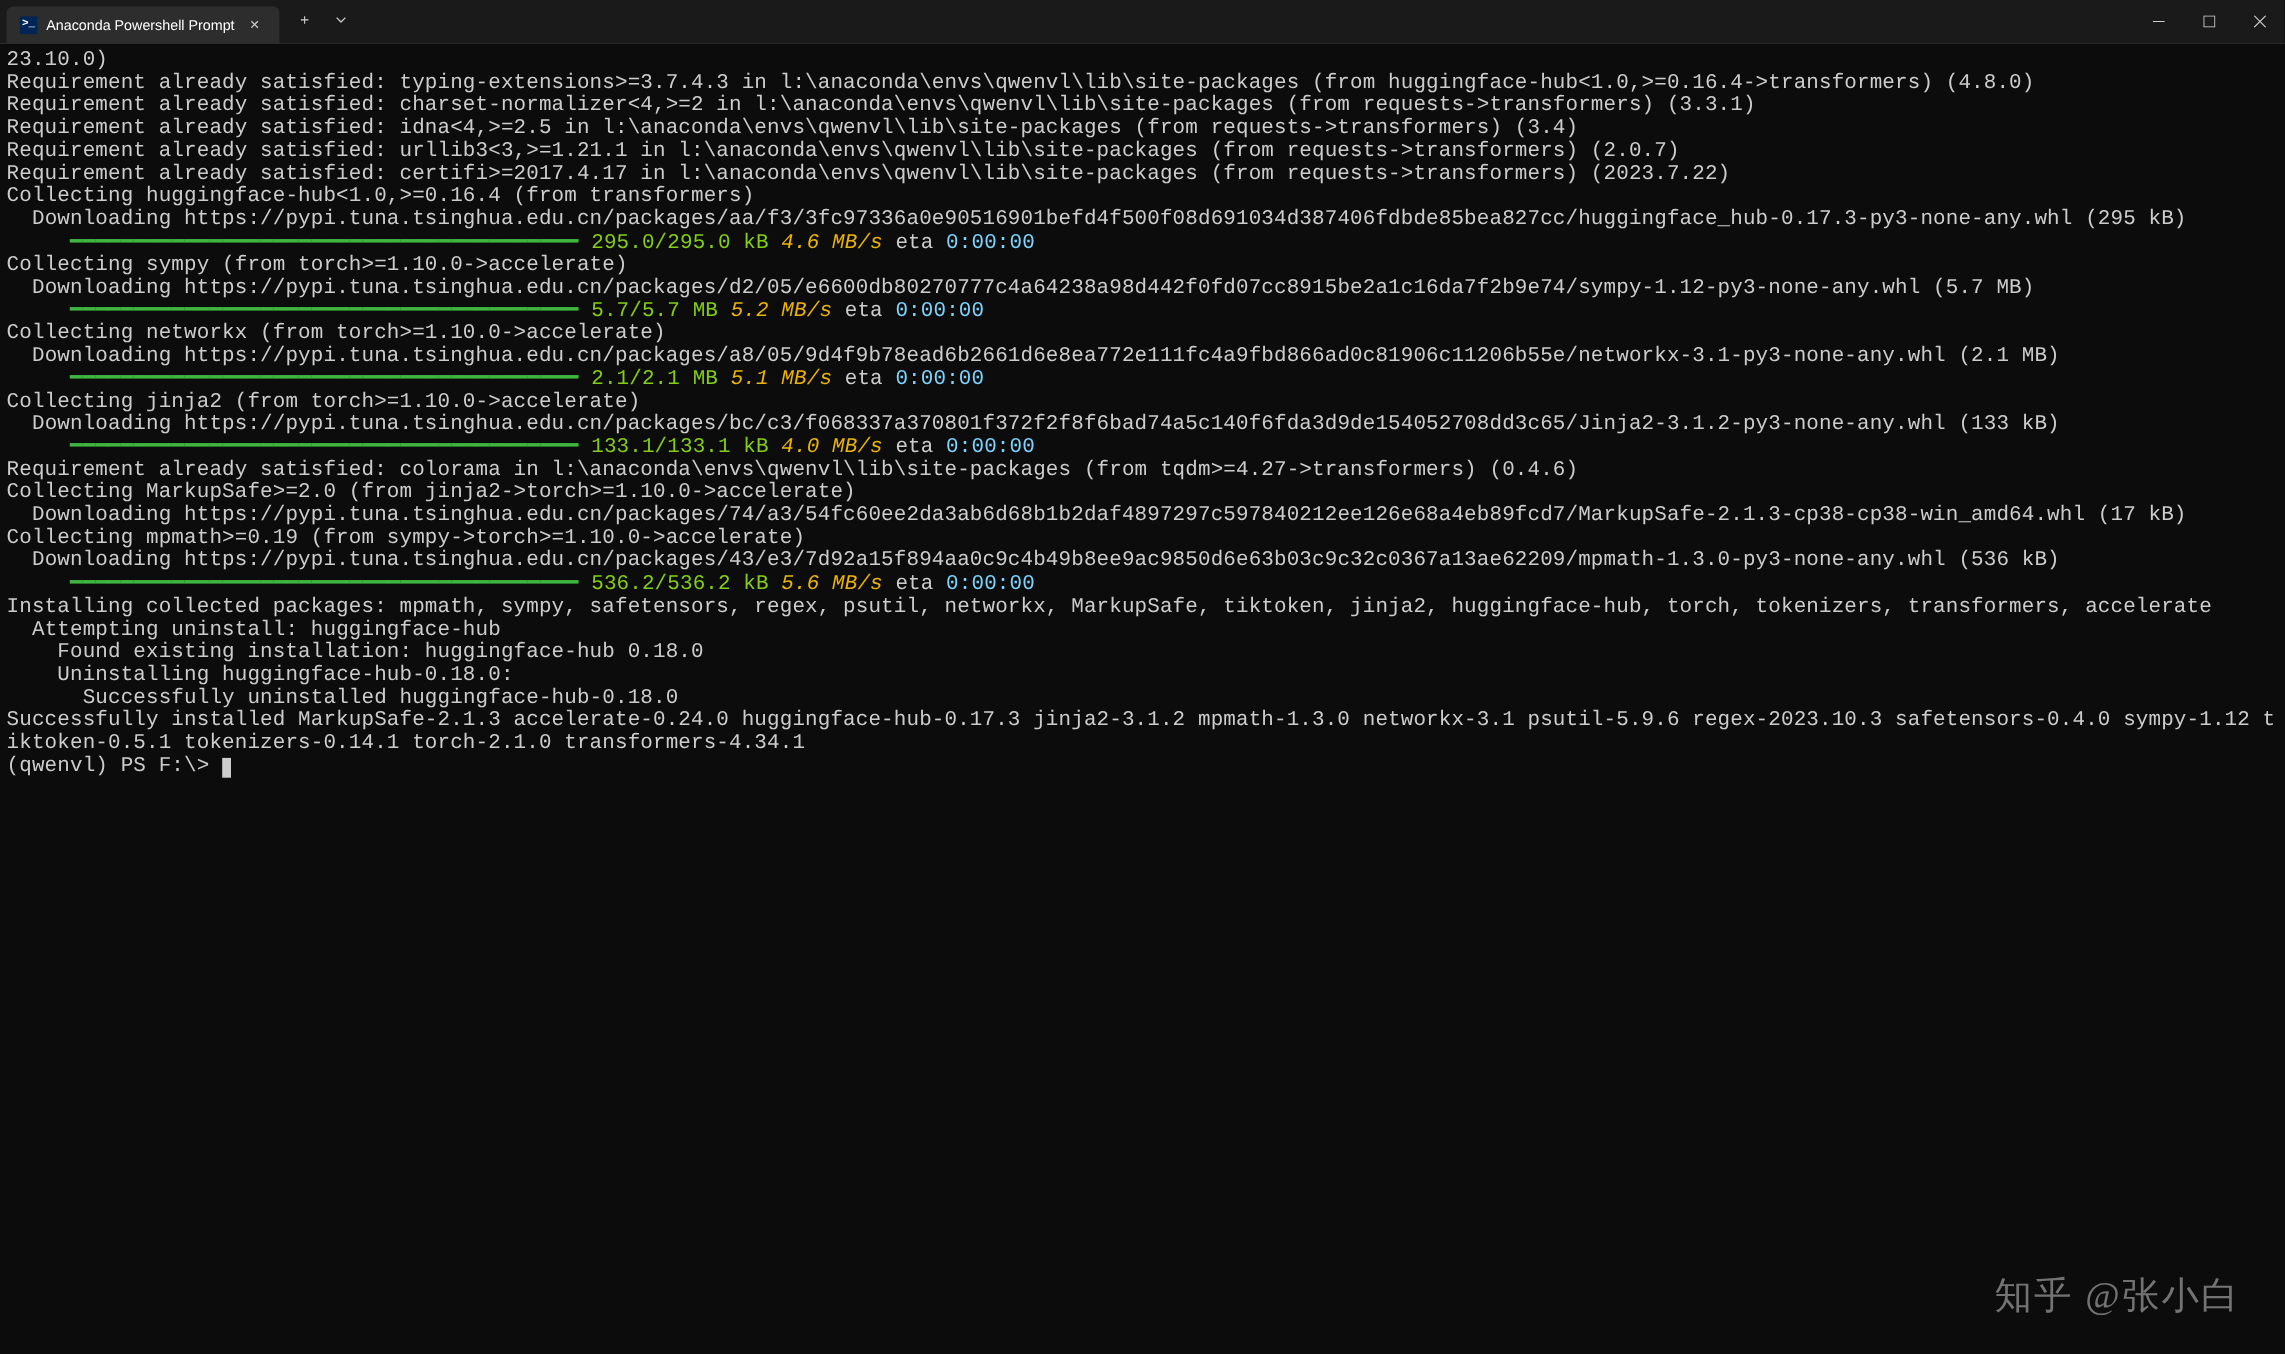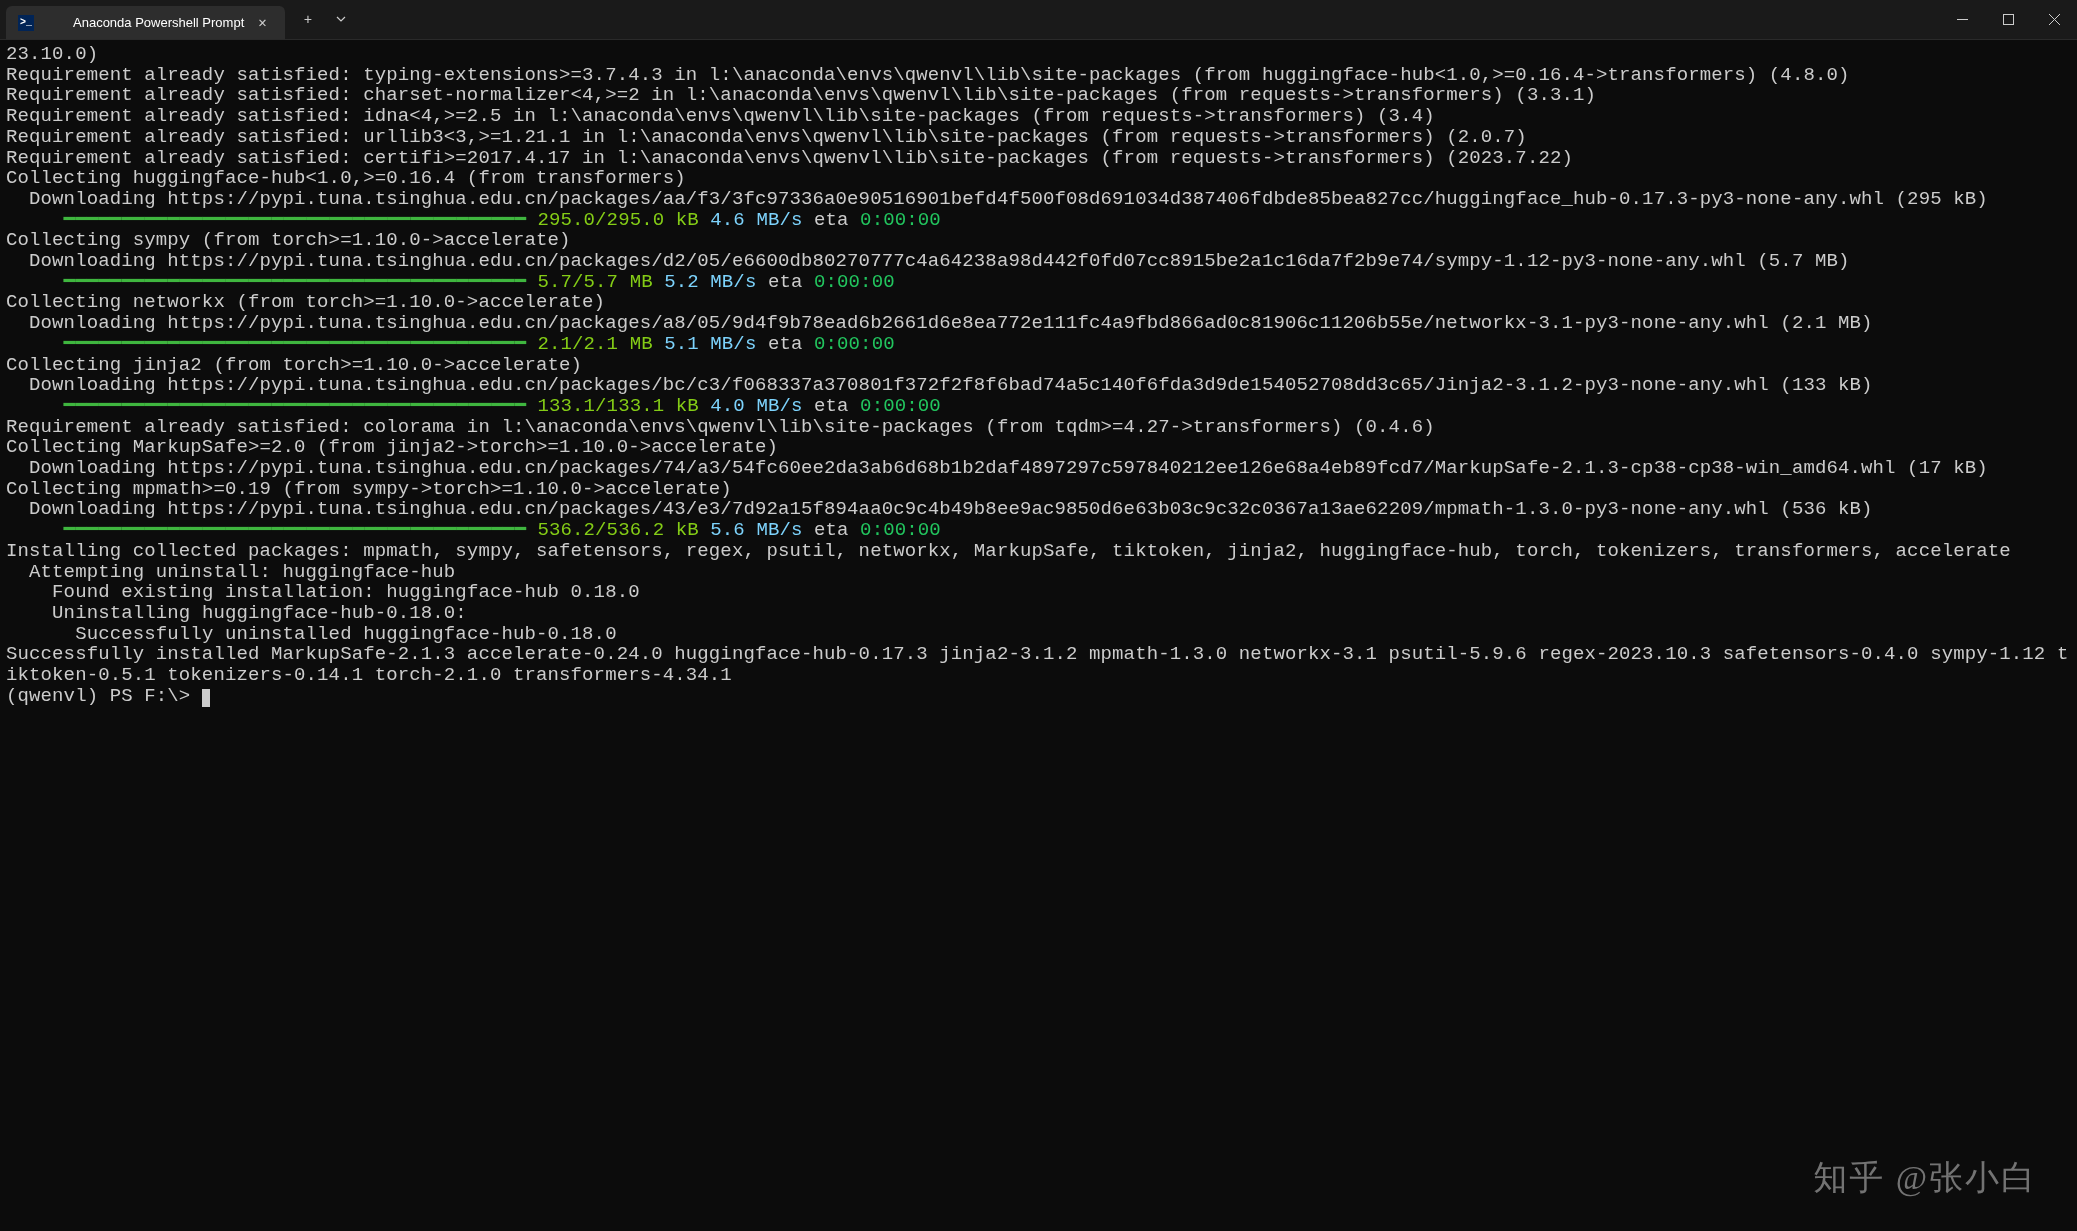--- a/index.html
+++ b/index.html
@@ -41,21 +41,20 @@
       justify-content: center;
       font-size: 10px;
       color: #fff;
       font-weight: bold;
     }
     .tab-title {
       color: #fff;
       font-size: 13px;
       font-family: 'Segoe UI', sans-serif;
       flex: 1;
-      margin-left: 31px;
     }
     .tab-close {
       color: #ccc;
       font-size: 14px;
       padding: 2px 6px;
       cursor: pointer;
     }
     .tab-controls {
       display: flex;
       align-items: center;
@@ -93,24 +92,25 @@
       word-break: break-all;
       letter-spacing: 0.12px;
     }
     .progress-bar {
       color: #3fb63f;
     }
     .progress-size {
       color: #84cc16;
     }
     .progress-speed {
-      color: #7dd3fc;
+      color: #eab308;
+      font-style: italic;
     }
     .progress-eta {
-      color: #22c55e;
+      color: #7dd3fc;
       text-align: right;
     }
     .watermark {
       position: fixed;
       right: 40px;
       bottom: 30px;
       font-family: Liberation Serif, serif;
       font-size: 34px;
       color: rgba(200, 200, 200, 0.55);
       font-weight: 400;

